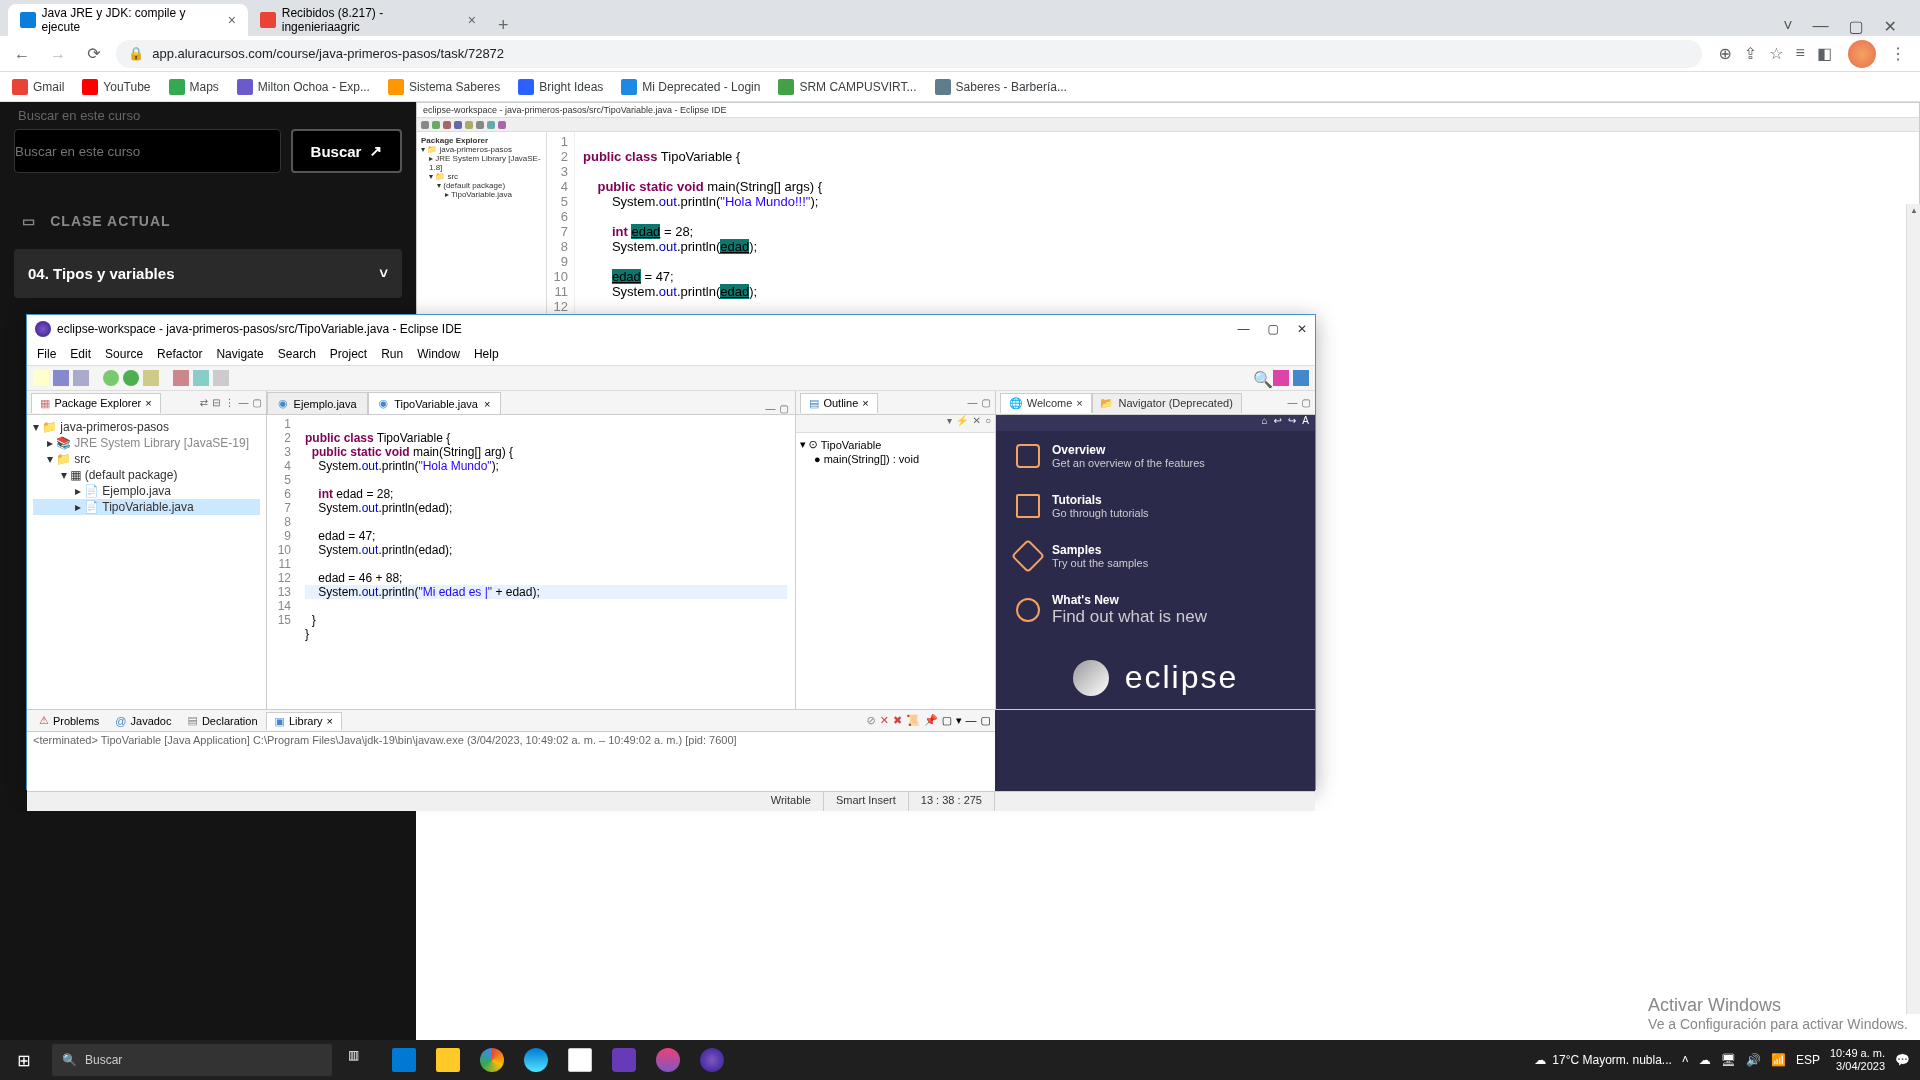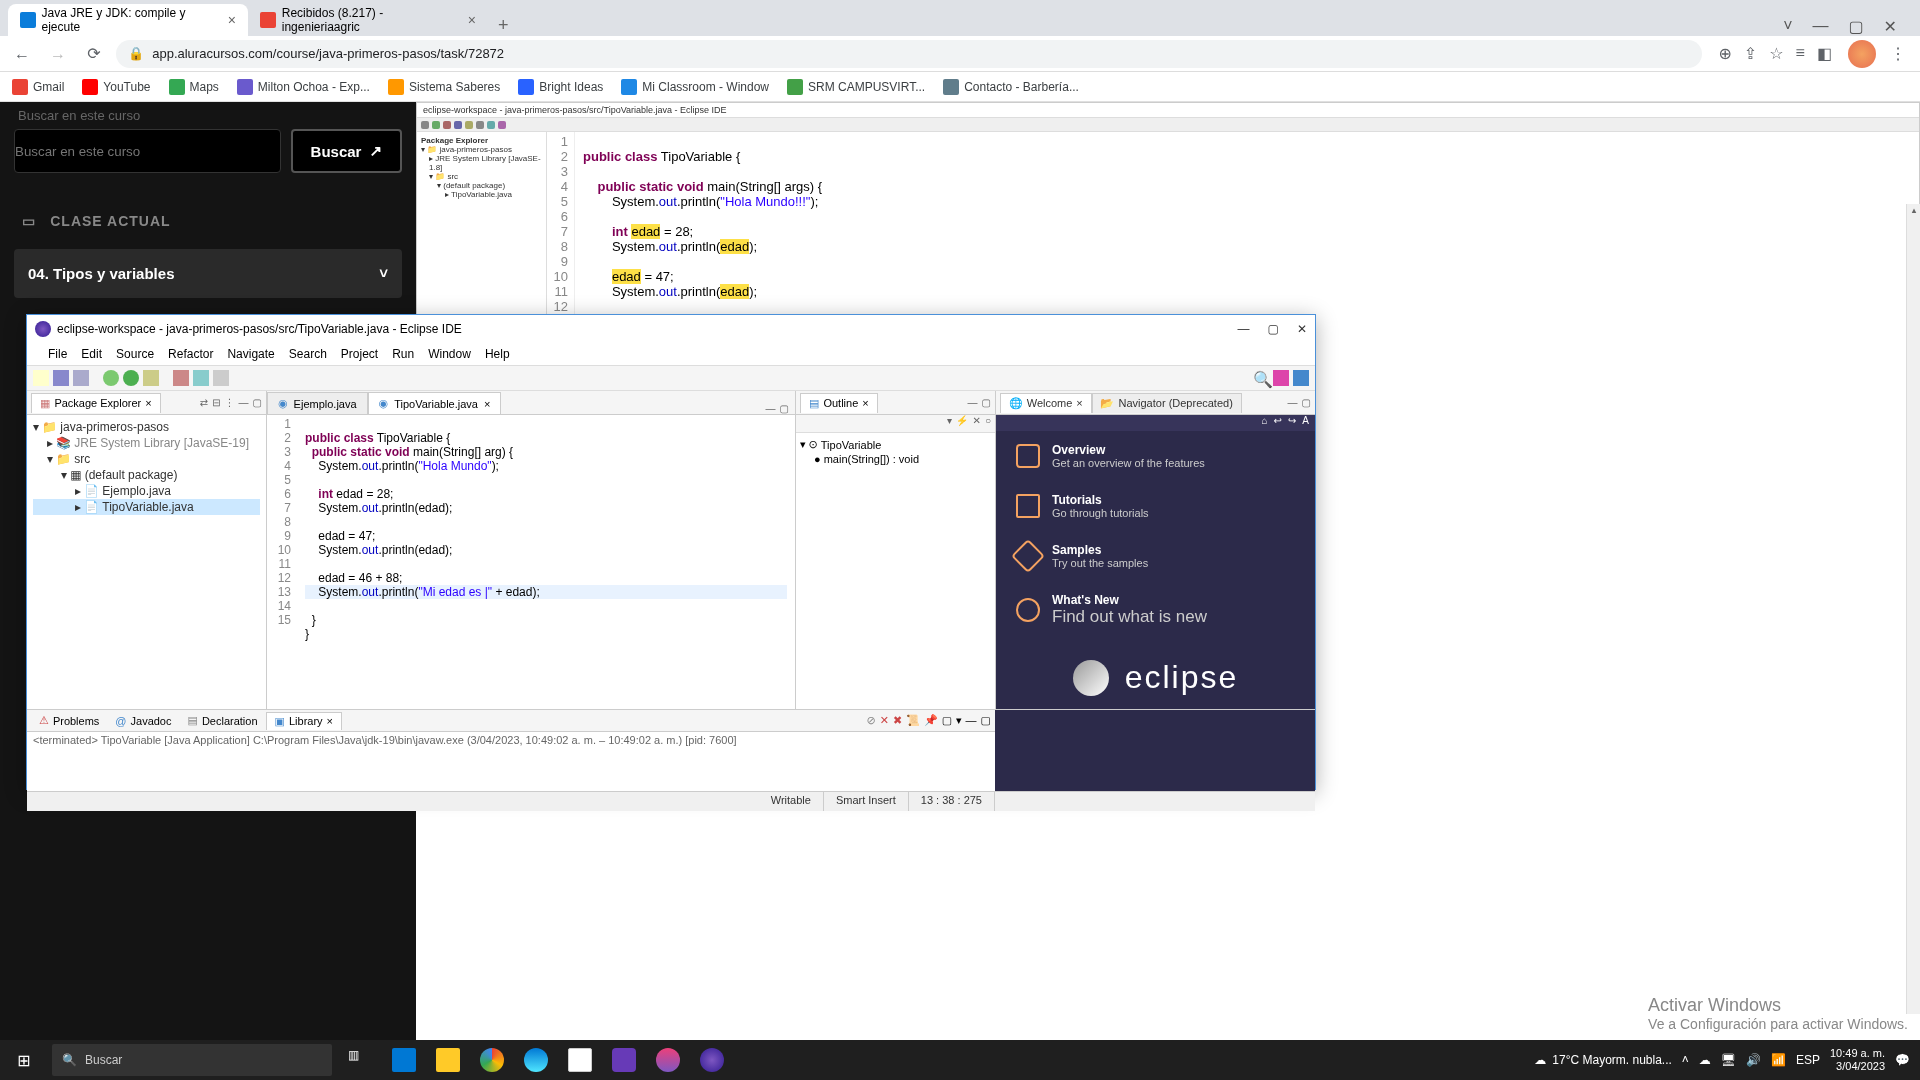--- a/index.html
+++ b/index.html
@@ -43,27 +43,27 @@
 .tb-dot { width: 8px; height: 8px; border-radius: 2px; }
 .eclipse-ss-body { display: flex; height: 210px; }
 .eclipse-ss-explorer { width: 130px; background: #fff; border-right: 1px solid #ddd; padding: 4px; font-size: 8px; color: #333; }
 .eclipse-ss-code { flex: 1; background: #fff; font-family: 'Consolas', monospace; font-size: 13px; display: flex; }
 .ss-gutter { width: 28px; background: #fff; text-align: right; padding: 2px 6px 2px 2px; color: #888; border-right: 1px solid #eee; }
 .ss-codetext { padding: 2px 8px; white-space: pre; }
 .kw { color: #7f0055; font-weight: bold; }
 .str { color: #2a00ff; }
 .fld { color: #0000c0; }
 .hl { background: #e8f0fe; display: inline-block; width: 100%; }
-.hl2 { background: #fde047; }
+.hl2 { background: #0f766e; text-decoration: underline; }
 
 
 .eclipse-window { position: absolute; top: 314px; left: 26px; width: 1290px; height: 476px; background: #f0f0f0; border: 1px solid #4a90d9; box-shadow: 0 4px 20px rgba(0,0,0,0.3); }
 .ecl-titlebar { height: 28px; background: #fff; display: flex; align-items: center; padding: 0 8px; font-size: 12px; }
 .ecl-title-controls { margin-left: auto; display: flex; gap: 18px; color: #333; }
-.ecl-menu { height: 22px; background: #fff; display: flex; gap: 14px; padding: 0 21px; font-size: 12px; align-items: center; }
+.ecl-menu { height: 22px; background: #fff; display: flex; gap: 14px; padding: 0 10px; font-size: 12px; align-items: center; }
 .ecl-toolbar { height: 26px; background: #f5f5f5; border-top: 1px solid #ddd; border-bottom: 1px solid #ddd; display: flex; gap: 4px; padding: 2px 6px; align-items: center; }
 .ecl-tb-btn { width: 16px; height: 16px; display: inline-block; }
 
 .ecl-body { display: flex; height: 318px; }
 .ecl-explorer { width: 240px; background: #fff; border-right: 1px solid #ccc; display: flex; flex-direction: column; }
 .ecl-panel-tabs { height: 24px; background: #f5f5f5; display: flex; align-items: center; padding: 0 4px; font-size: 11px; border-bottom: 1px solid #ccc; }
 .ecl-panel-tab { background: #fff; padding: 3px 8px; border: 1px solid #ccc; border-bottom: none; display: flex; align-items: center; gap: 4px; }
 .ecl-panel-icons { margin-left: auto; display: flex; gap: 4px; color: #666; font-size: 10px; }
 .tree { padding: 4px 6px; font-size: 12px; color: #333; }
 .tree-row { padding: 1px 0; display: flex; align-items: center; gap: 3px; }
@@ -183,29 +183,29 @@
   <div class="bm-item">
       <span class="bm-icon" style="background:#ff9800"></span>
       <span>Sistema Saberes</span>
     </div>
   <div class="bm-item">
       <span class="bm-icon" style="background:#2962ff"></span>
       <span>Bright Ideas</span>
     </div>
   <div class="bm-item">
       <span class="bm-icon" style="background:#1e88e5"></span>
-      <span>Mi Classroom - Window</span>
+      <span>Mi Deprecated - Login</span>
     </div>
   <div class="bm-item">
       <span class="bm-icon" style="background:#43a047"></span>
       <span>SRM CAMPUSVIRT...</span>
     </div>
   <div class="bm-item">
       <span class="bm-icon" style="background:#607d8b"></span>
-      <span>Contacto - Barbería...</span>
+      <span>Saberes - Barbería...</span>
     </div>
 </div>
 
 <div class="page-content">
 
   <div class="alura-sidebar">
     <div style="color:#666;font-size:13px;margin:-8px 0 6px 4px;">Buscar en este curso</div>
     <div class="search-box">
       <input class="search-input" placeholder="Buscar en este curso" style="">
       <button class="search-btn">

